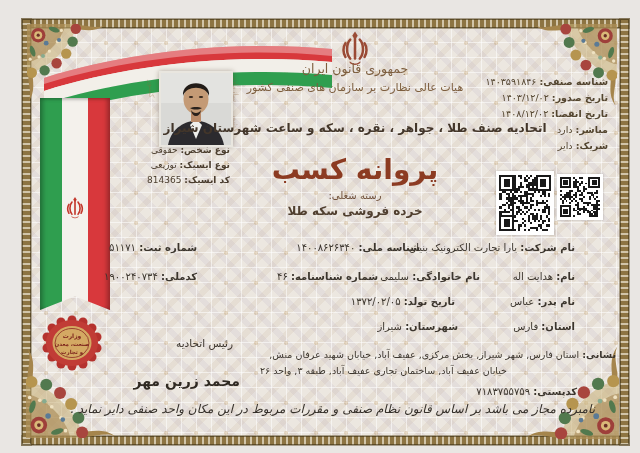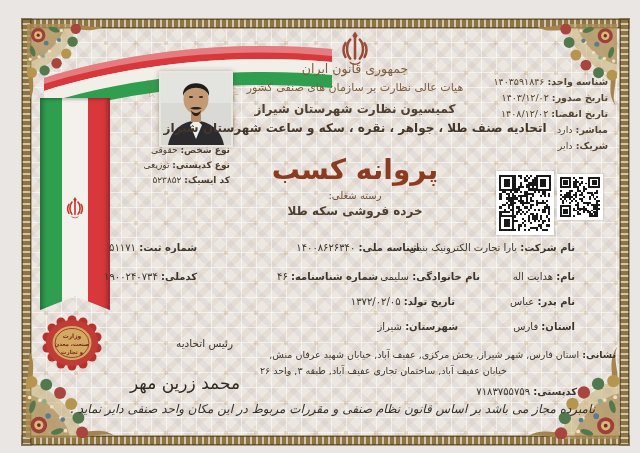--- a/index.html
+++ b/index.html
@@ -165,32 +165,31 @@
     <text x="32" y="23" text-anchor="middle" font-size="6" font-weight="bold" fill="#7d241c">وزارت</text>
     <text x="32" y="31" text-anchor="middle" font-size="5.5" font-weight="bold" fill="#7d241c">صنعت، معدن</text>
     <text x="32" y="39" text-anchor="middle" font-size="5.5" font-weight="bold" fill="#7d241c">و تجارت</text>
   </svg>
 
   <svg style="position:absolute;left:341px;top:30px;color:#9a4a35" width="28" height="36" viewBox="0 0 26 34">
       <use href="#allah"></use>
     </svg>
   <div class="txt ctr cal" style="top:61px;font-size:12.5px">جمهوری قانون ایران</div>
   <div class="txt ctr cal" style="top:81px;font-size:11px">هیات عالی نظارت بر سازمان های صنفی کشور</div>
-  <div class="txt ctr" style="top:102px;font-size:12px;font-weight:bold;color:#4f4031">کمیسیون نظارت شهرستان شیراز</div>
   <div class="txt ctr" style="top:121px;font-size:12px;font-weight:bold;color:#43362a">اتحادیه صنف طلا ، جواهر ، نقره ، سکه و ساعت شهرستان شیراز</div>
 
-  <div class="txt meta" style="top:76px;right:32px"><b>شناسه واحد:</b> <span>۱۴۰۳۵۹۱۸۴۶</span></div>
+  <div class="txt meta" style="top:76px;right:32px"><b>شناسه صنفی:</b> <span>۱۴۰۳۵۹۱۸۴۶</span></div>
   <div class="txt meta" style="top:92px;right:32px"><b>تاریخ صدور:</b> <span>۱۴۰۳/۱۲/۰۲</span></div>
   <div class="txt meta" style="top:108px;right:32px"><b>تاریخ انقضا:</b> <span>۱۴۰۸/۱۲/۰۲</span></div>
   <div class="txt meta" style="top:124px;right:32px"><b>مباشر:</b> <span>دارد</span></div>
   <div class="txt meta" style="top:140px;right:32px"><b>شریک:</b> <span>دایر</span></div>
 
   <div class="txt small" style="top:145px;right:410px"><b>نوع شخص:</b> <span>حقوقی</span></div>
-  <div class="txt small" style="top:160px;right:410px"><b>نوع کدپستی:</b> <span>توزیعی</span></div>
-  <div class="txt small" style="top:175px;right:410px"><b>کد ایسیک:</b> <span>۵۲۳۸۵۲</span></div>
+  <div class="txt small" style="top:160px;right:410px"><b>نوع ایسیک:</b> <span>توزیعی</span></div>
+  <div class="txt small" style="top:175px;right:410px"><b>کد ایسیک:</b> <span>814365</span></div>
 
   <div class="txt ctr title-main" style="top:153px">پروانه کسب</div>
   <div class="txt ctr" style="top:204px;font-size:12px;font-weight:bold;color:#503f2f">خرده فروشی سکه طلا</div>
   <div class="txt ctr" style="top:190px;font-size:10px;color:#6e4f38">رسته شغلی:</div>
 
   <div class="qr" style="left:496px;top:171px;width:58px;height:64px">
     <div class="grid">
       <div class="fp" style="left:0;top:0"></div>
       <div class="fp" style="right:0;top:0"></div>
       <div class="fp" style="left:0;bottom:0"></div>
@@ -568,17 +567,17 @@
   <div class="txt fld" style="top:296px;right:185px"><b>تاریخ تولد:</b> <span>۱۳۷۲/۰۲/۰۵</span></div>
 
   <div class="txt fld" style="top:321px;right:65px"><b>استان:</b> <span>فارس</span></div>
   <div class="txt fld" style="top:321px;right:182px"><b>شهرستان:</b> <span>شیراز</span></div>
 
   <div class="txt" style="top:349px;right:24px;font-size:9.5px"><b>نشانی:</b> <span>استان فارس, شهر شیراز, بخش مرکزی, عفیف آباد, خیابان شهید عرفان منش,</span></div>
   <div class="txt" style="top:365px;right:133px;font-size:9.5px"><span>خیابان عفیف آباد, ساختمان تجاری عفیف آباد, طبقه ۳, واحد ۲۶</span></div>
   <div class="txt fld" style="top:386px;right:63px"><b>کدپستی:</b> <span>۷۱۸۳۷۵۵۷۵۹</span></div>
 
   <div class="txt" style="top:337px;right:407px;font-size:10.5px;font-weight:normal;color:#3a332b">رئیس اتحادیه</div>
-  <div class="txt" style="top:373px;right:400px;font-size:17px;font-weight:normal;color:#2f2922">محمد زرین مهر</div>
+  <div class="txt" style="top:373px;right:400px;font-size:14px;font-weight:bold;color:#2f2922">محمد زرین مهر</div>
 
   <div class="txt nastaliq" style="top:402px;right:45px;font-size:12px">نامبرده مجاز می باشد بر اساس قانون نظام صنفی و مقررات مربوط در این مکان واحد صنفی دایر نماید .</div>
 
 </div>
 
 </body></html>

